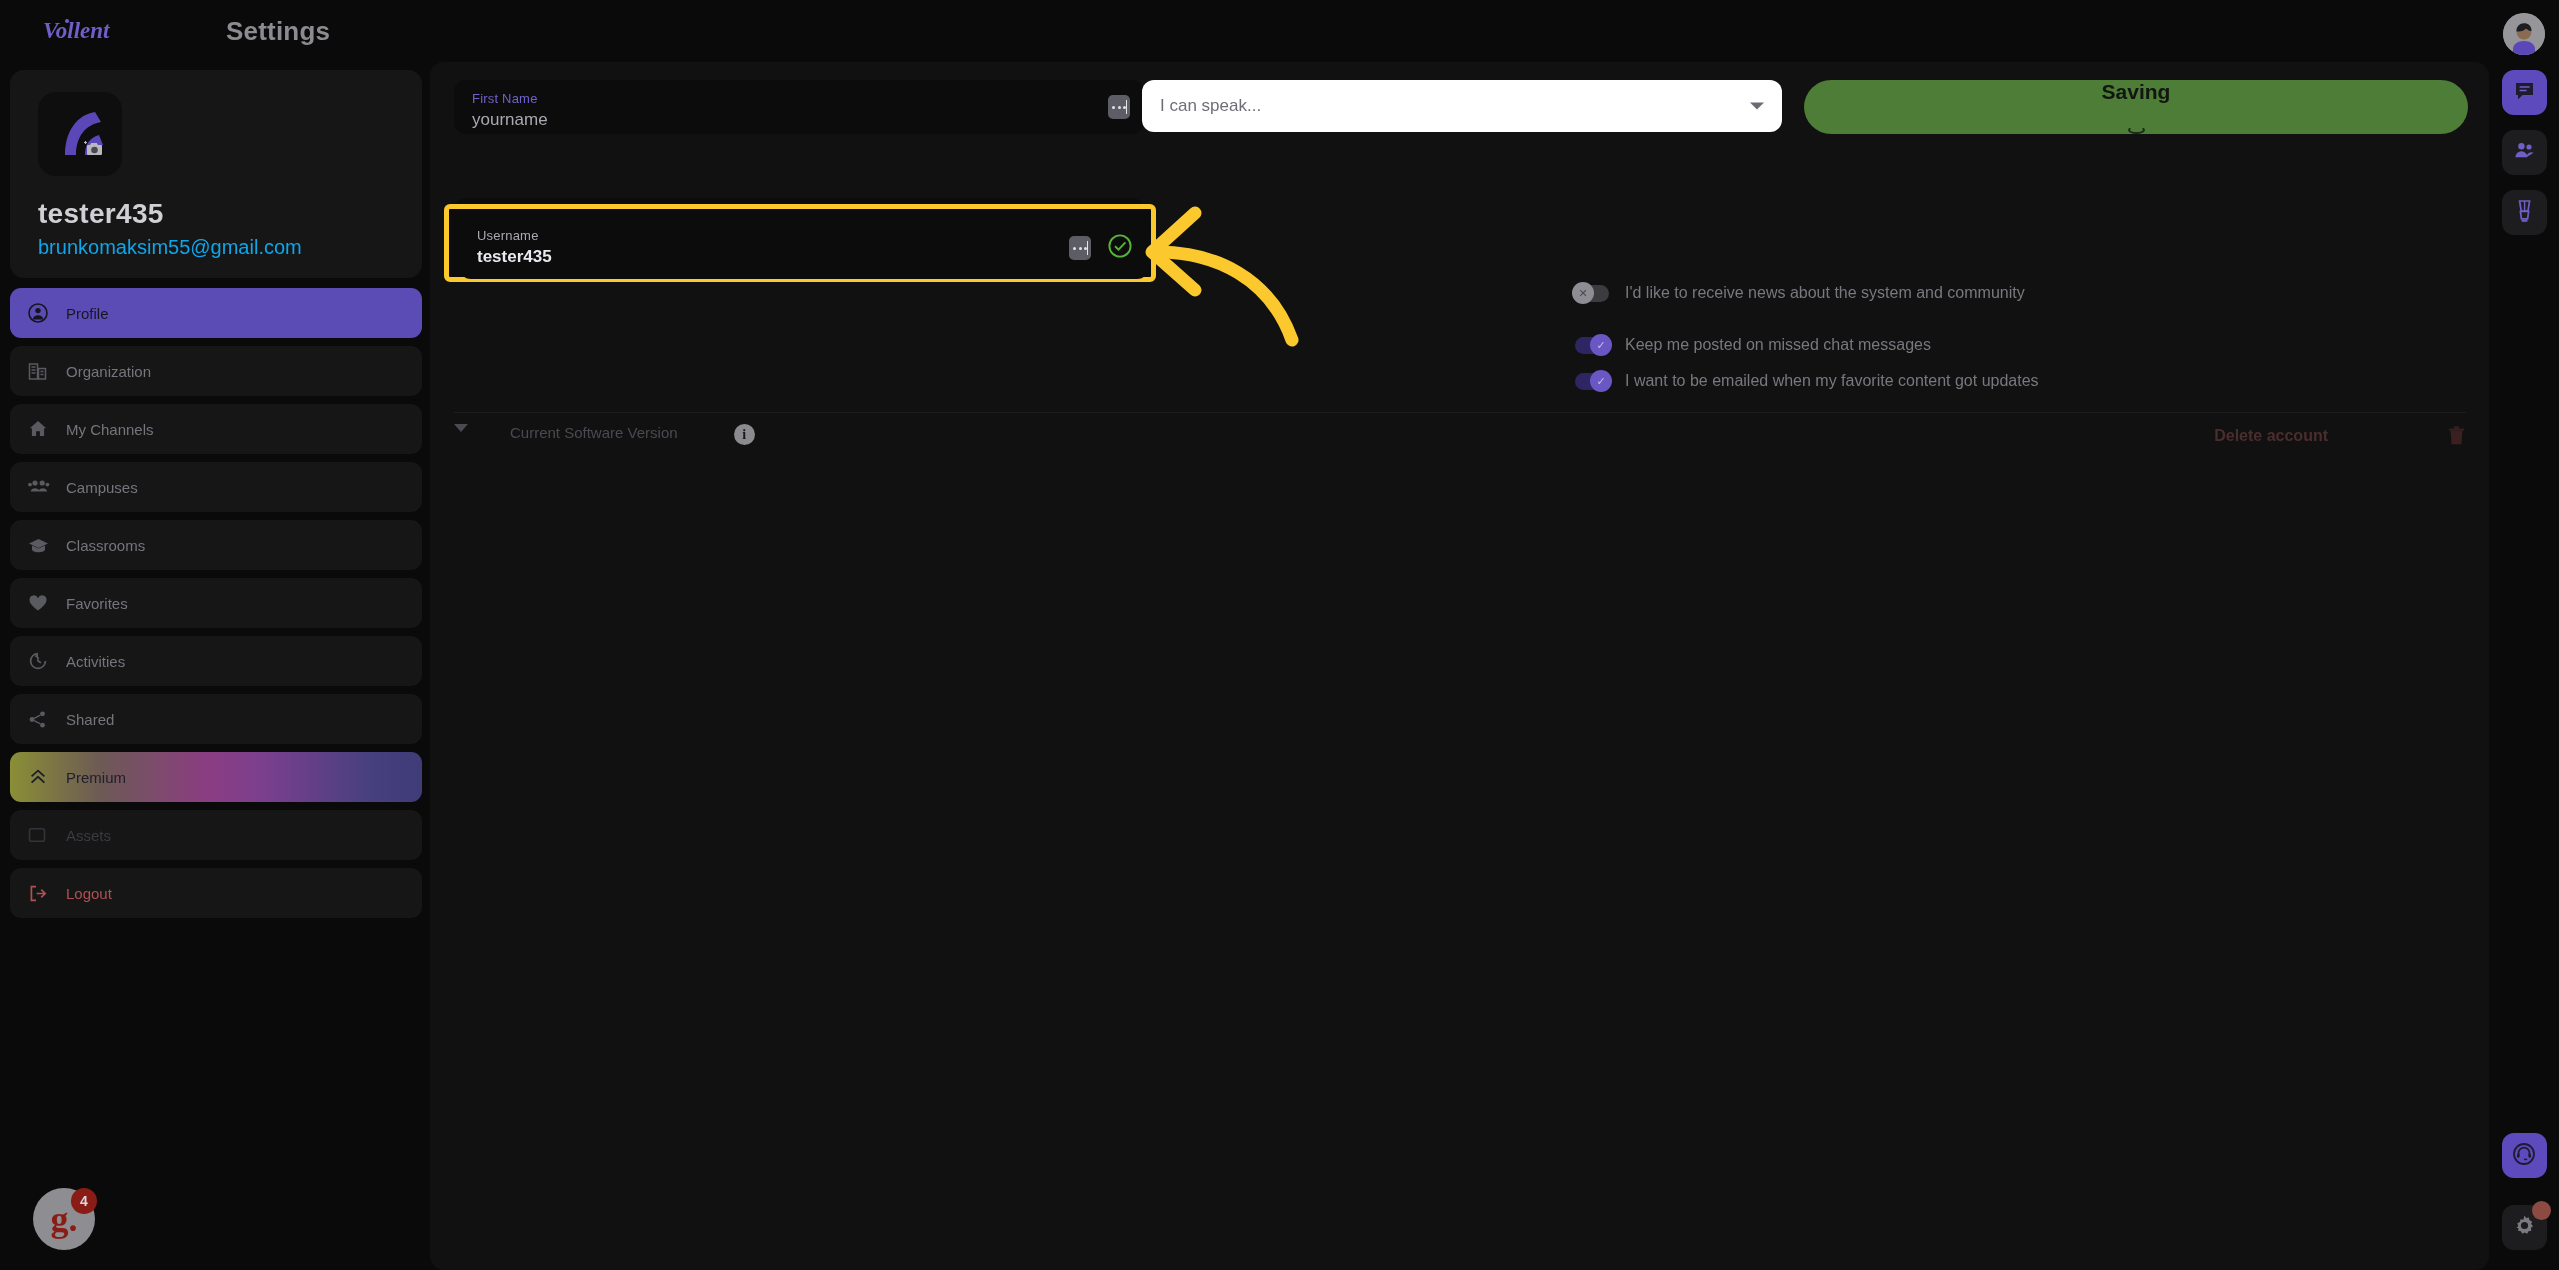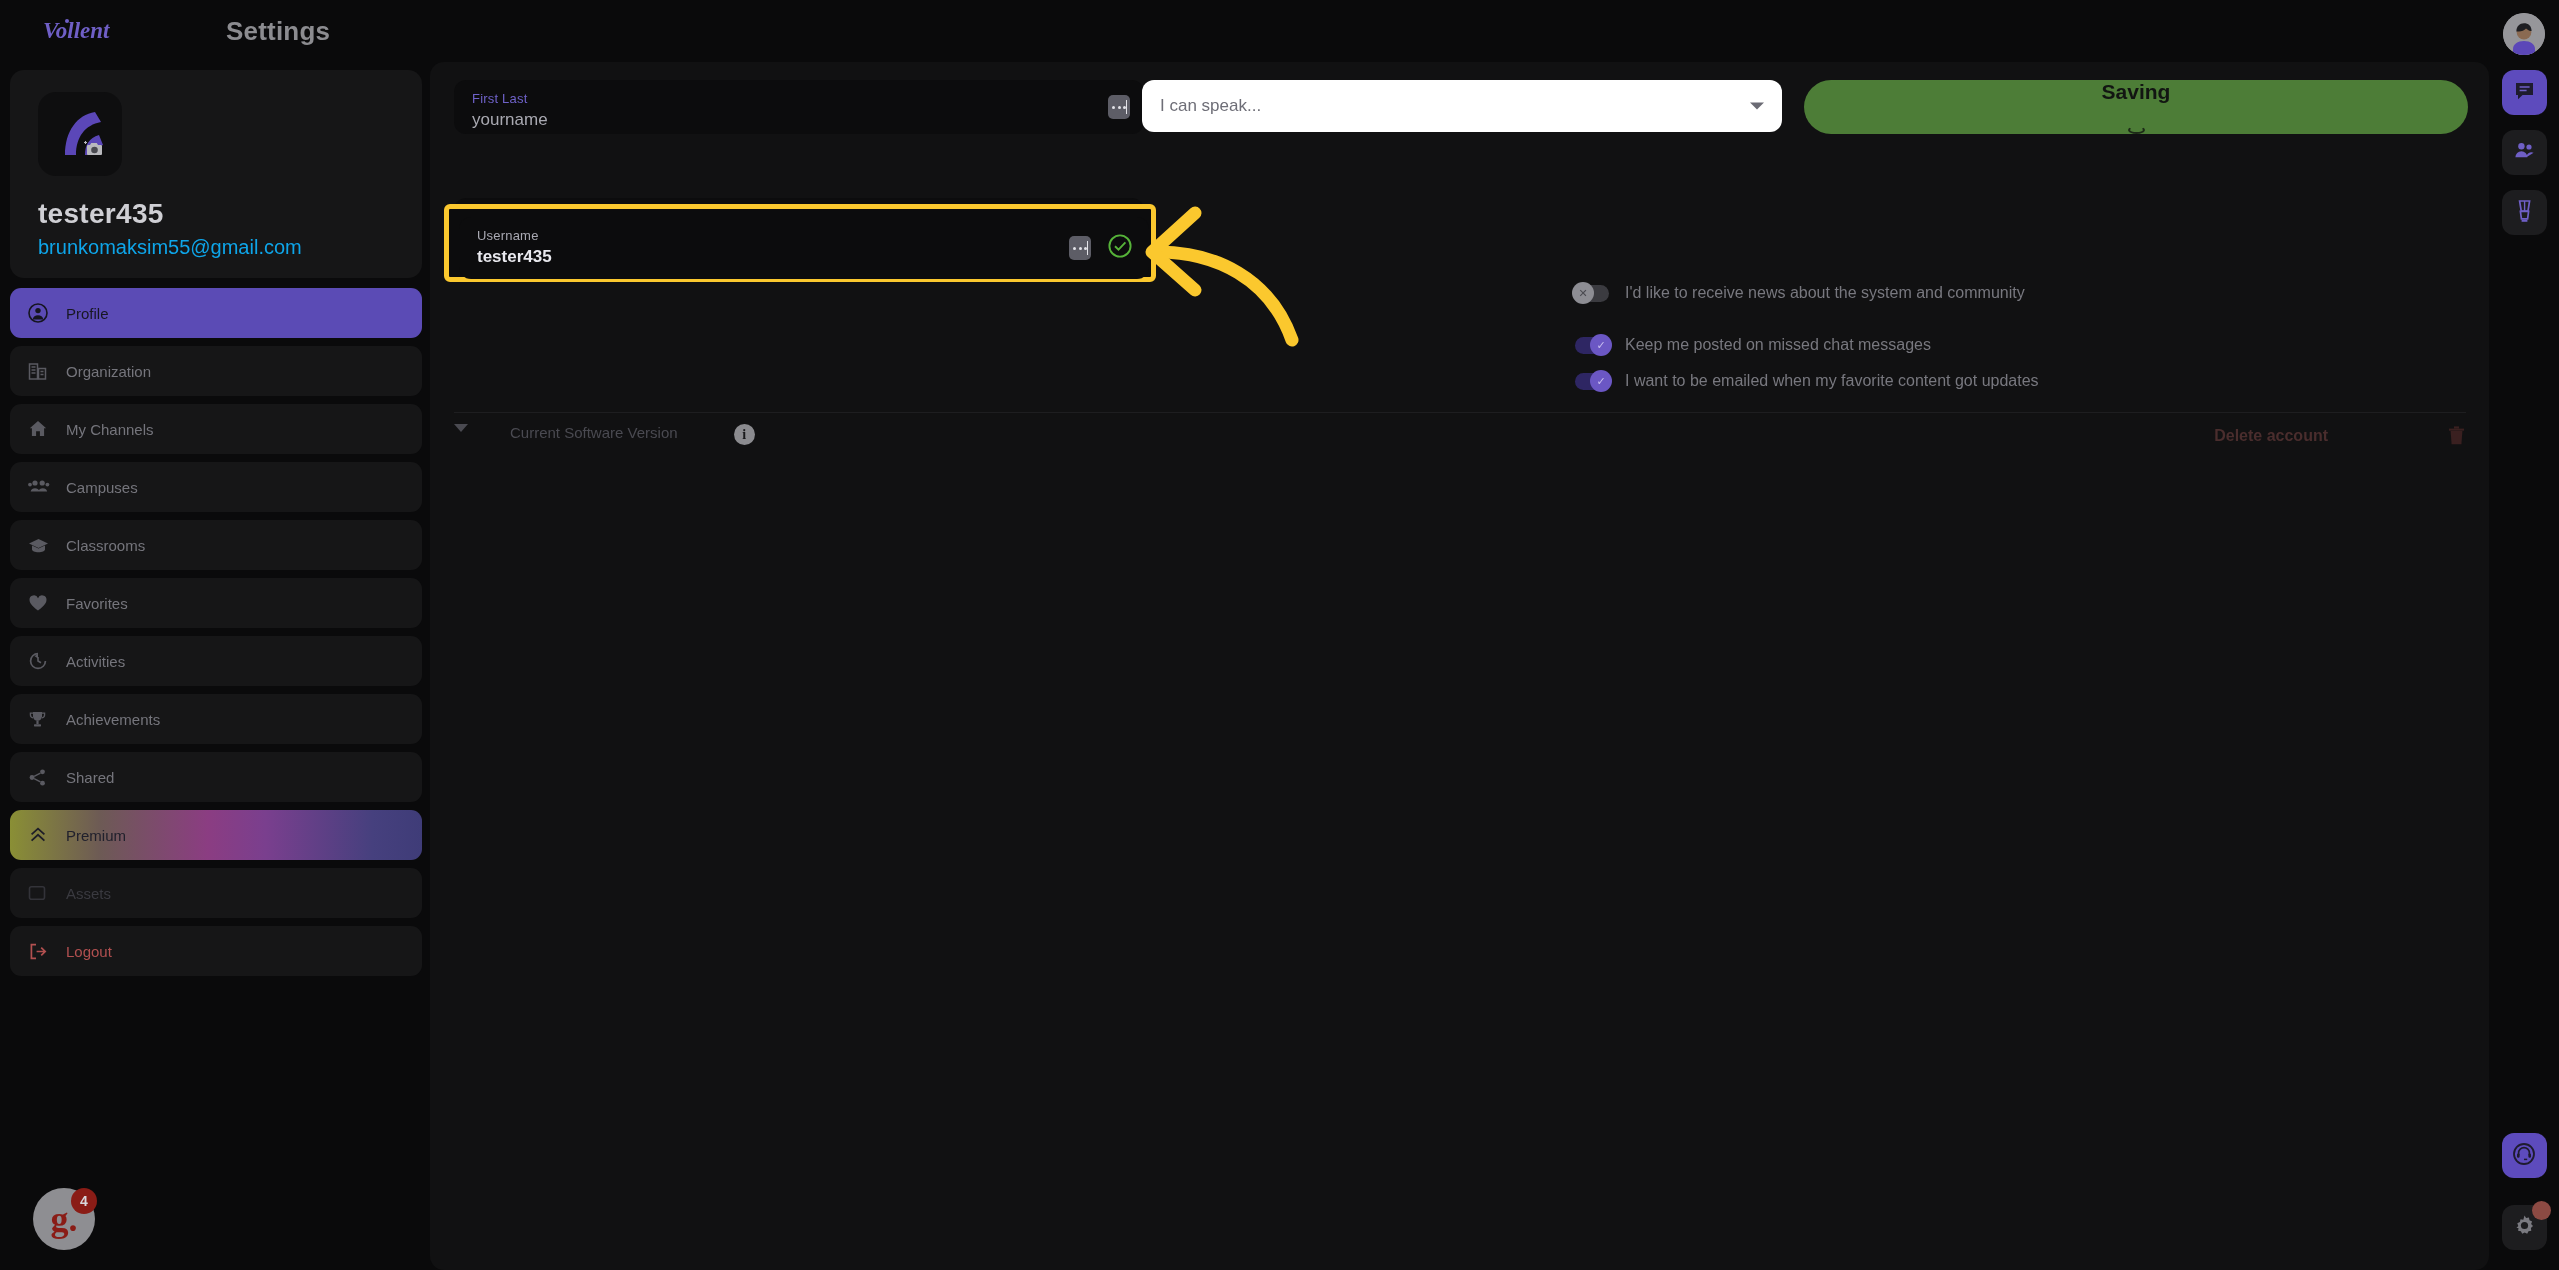--- a/index.html
+++ b/index.html
@@ -324,31 +324,20 @@
     <span class="ico">
       <svg width="20" height="20" viewBox="0 0 20 20">
           <path d="M10 2.6a7.4 7.4 0 107.4 7.4" fill="none" stroke="currentColor" stroke-width="1.7"></path>
           <path d="M10 2.6L6.6 5.3 10 7.6z" fill="currentColor"></path>
           <path d="M10 5.9V10l3 1.8" fill="none" stroke="currentColor" stroke-width="1.6"></path>
         </svg>
     </span>
     <span class="lbl">Activities</span>
   </div>
 
-  <div class="nav-item">
-    <span class="ico">
-      <svg width="19" height="19" viewBox="0 0 19 19">
-          <path d="M5 2h9v4.3a4.5 4.5 0 01-9 0z" fill="currentColor"></path>
-          <path d="M5 3.2H2.4v1.6c0 1.7 1.2 2.9 2.6 3M14 3.2h2.6v1.6c0 1.7-1.2 2.9-2.6 3" fill="none" stroke="currentColor" stroke-width="1.3"></path>
-          <path d="M8.4 10.6h2.2V14H8.4z" fill="currentColor"></path>
-          <rect x="6" y="14.2" width="7" height="2.2" rx=".6" fill="currentColor"></rect>
-        </svg>
-    </span>
-    <span class="lbl">Achievements</span>
-  </div>
 
   <div class="nav-item">
     <span class="ico">
       <svg width="19" height="19" viewBox="0 0 19 19">
           <circle cx="14.5" cy="3.8" r="2.4" fill="currentColor"></circle>
           <circle cx="4" cy="9.5" r="2.4" fill="currentColor"></circle>
           <circle cx="14.5" cy="15.2" r="2.4" fill="currentColor"></circle>
           <path d="M12.4 5.1L6.1 8.4M6.1 10.6l6.3 3.3" stroke="currentColor" stroke-width="1.4"></path>
         </svg>
     </span>
@@ -380,21 +369,21 @@
           <path d="M8.6 9.5h8M13.2 5.6l4 3.9-4 3.9" fill="none" stroke="currentColor" stroke-width="1.7"></path>
         </svg>
     </span>
     <span class="lbl">Logout</span>
   </div>
 </div>
 
 <div class="main">
 
   <div class="field f-first">
-    <div class="flabel">First Last</div>
+    <div class="flabel">First Name</div>
     <div class="fvalue">yourname</div>
     <span class="dots-btn">
         <i></i>
         <i></i>
         <i></i>
       </span>
   </div>
 
   <div class="field f-last">
     <div class="flabel">Last Name</div>

